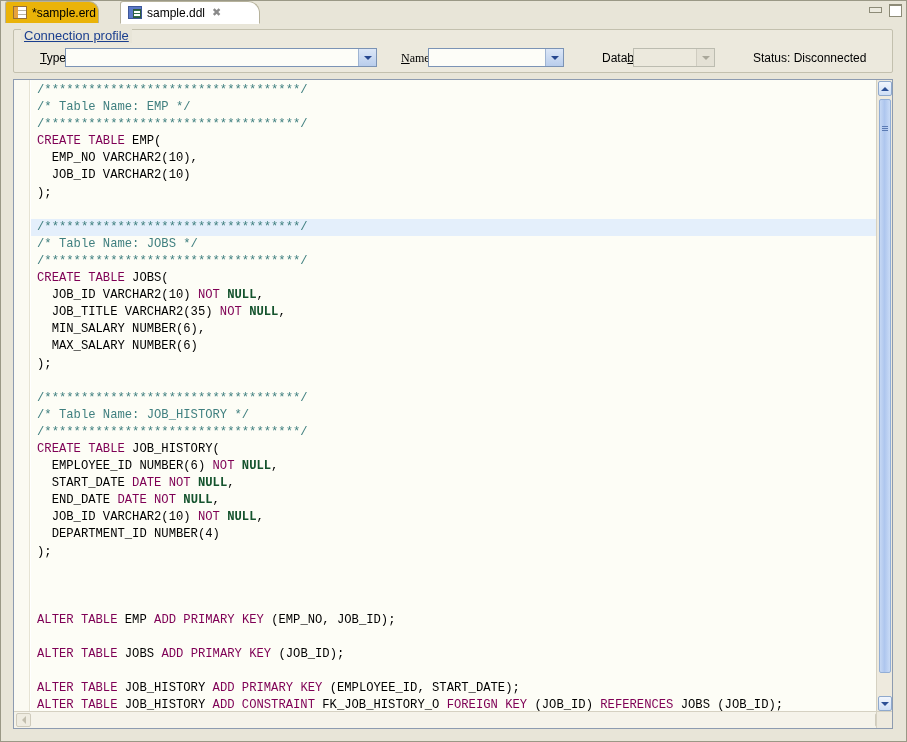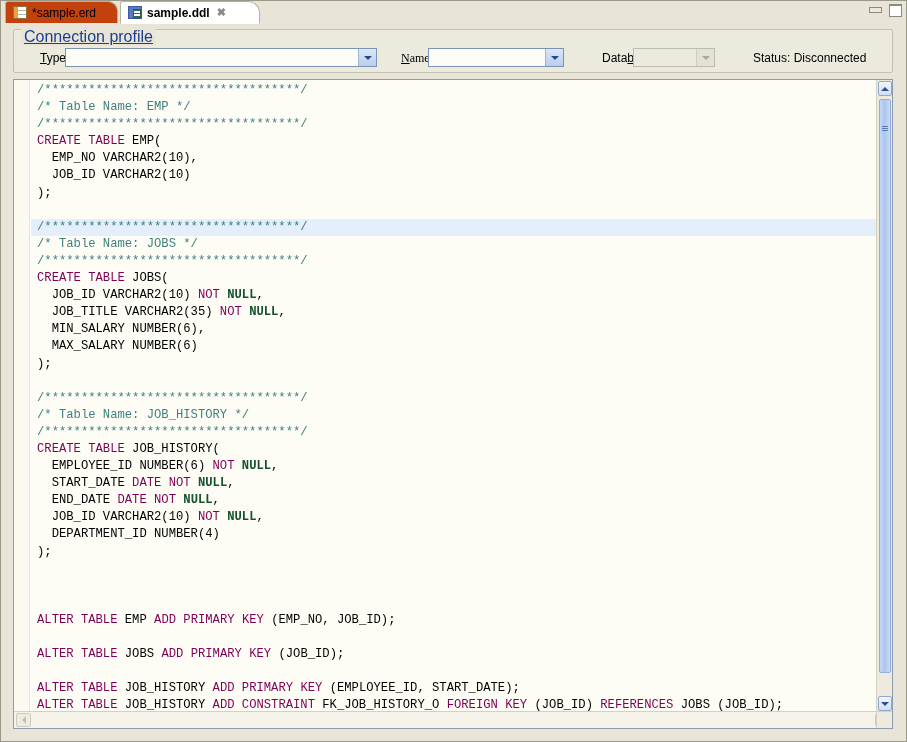--- a/index.html
+++ b/index.html
@@ -38,39 +38,38 @@
     height: 22px;
     display: flex;
     align-items: center;
     padding: 0 6px 0 7px;
     box-sizing: border-box;
     font-size: 12px;
     white-space: nowrap;
   }
   .tab.inactive {
     left: 4px;
-    width: 113px;
-    background: #c2410c;
+    width: 94px;
+    background: #eab308;
     border: 1px solid #b6b29c;
     border-bottom: none;
     border-radius: 3px 10px 0 0;
     color: #000;
     text-align: center;
   }
   .tab.active {
     left: 119px;
     width: 140px;
     height: 23px;
     background: #ffffff;
     border: 1px solid #b6b29c;
     border-bottom: 1px solid #ffffff;
     border-radius: 3px 12px 0 0;
     color: #000;
     z-index: 3;
-    font-weight: bold;
   }
   .tab-label { margin-left: 5px; letter-spacing: 0px; }
   .tab-close {
     margin-left: 7px;
     color: #8a8a8a;
     font-size: 11px;
     line-height: 1;
   }
   
   .icon-table {
@@ -140,21 +139,21 @@
     border: 1px solid #c3c0ae;
     border-radius: 2px;
     background: #ece9dd;
     box-sizing: border-box;
   }
   #profile-legend {
     position: absolute;
     left: 20px; top: 27px;
     background: #e8e5d8;
     padding: 0 3px;
-    font-size: 16px;
+    font-size: 13px;
     color: #1b3f8f;
     z-index: 2;
   }
   #profile-legend span { text-decoration: underline; }
 
   .field-label {
     position: absolute;
     font-size: 12px;
     color: #000;
     top: 50px;

